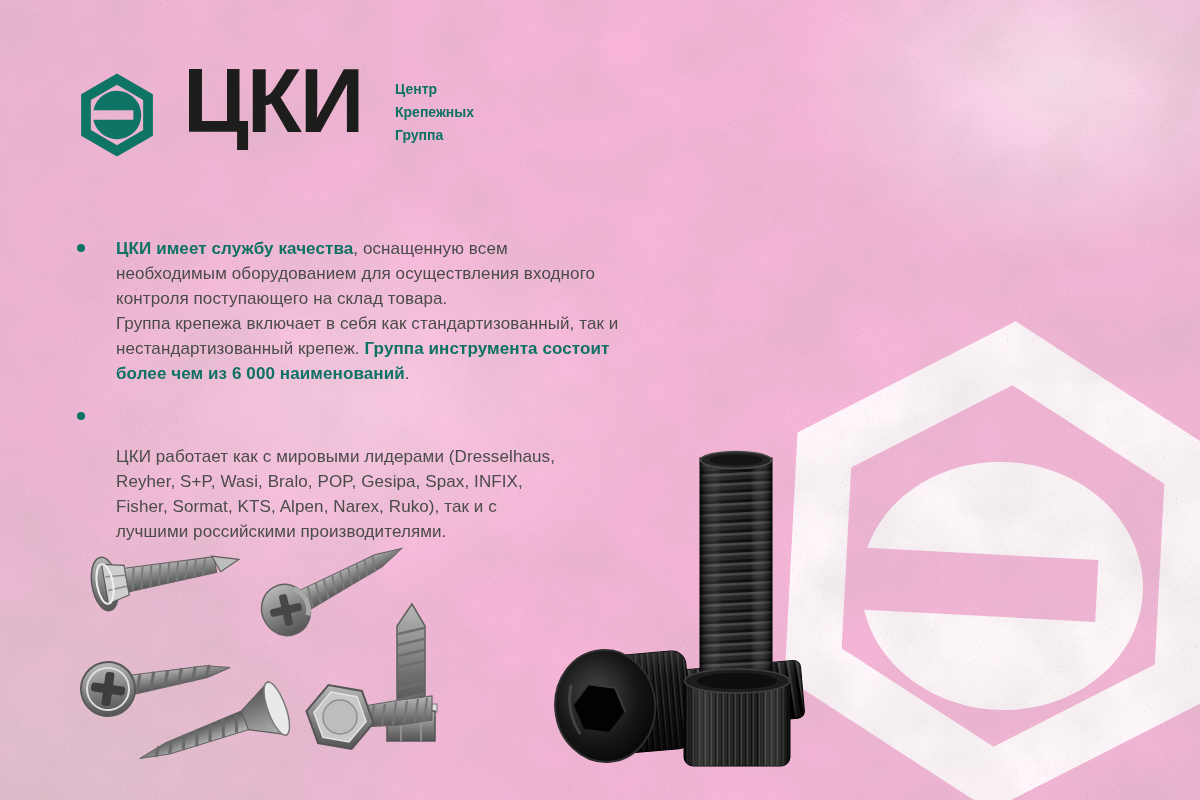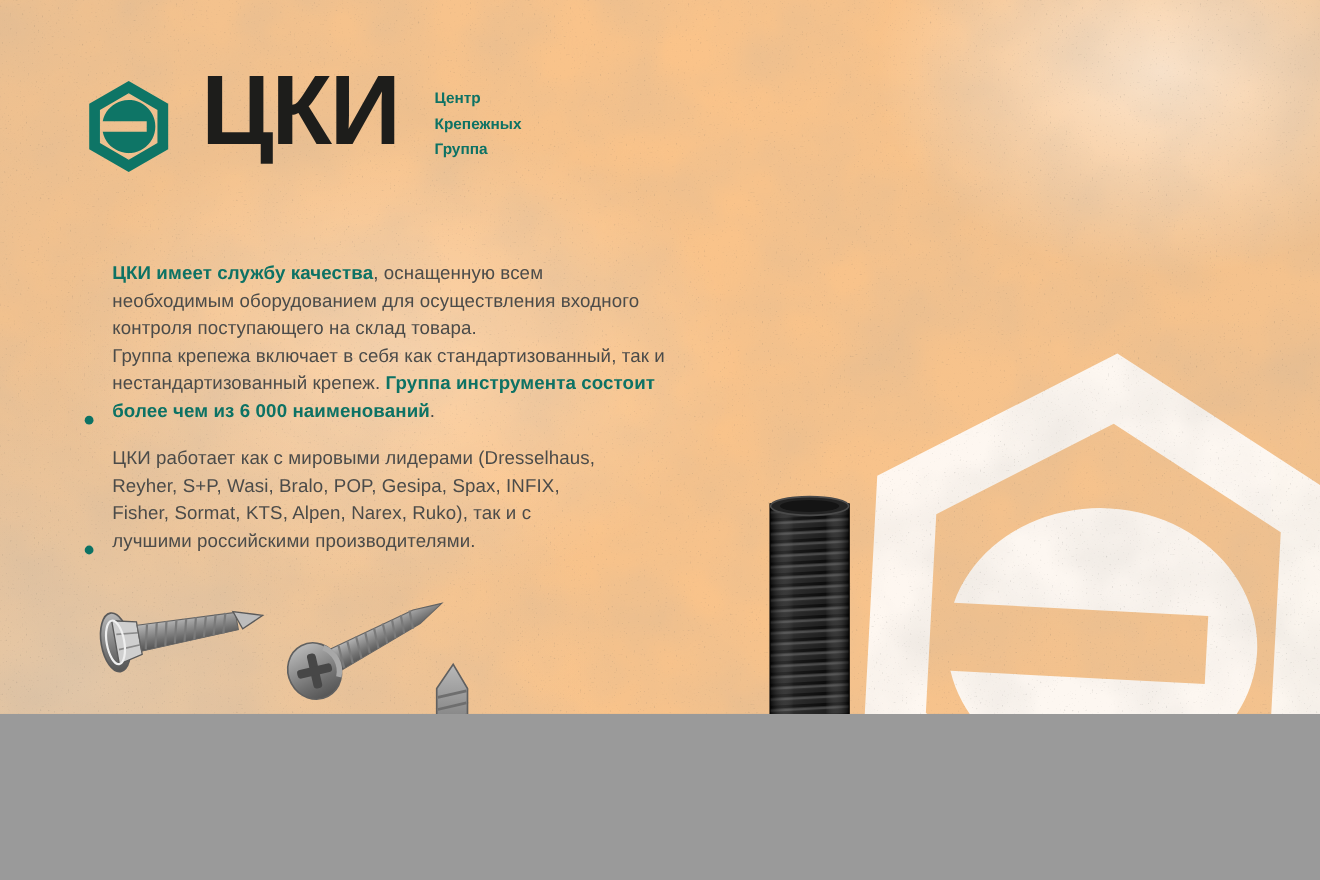--- a/index.html
+++ b/index.html
@@ -1,18 +1,18 @@
 <!DOCTYPE html>
 <html><head>
 <meta charset="utf-8">
 <style>
   html,body{margin:0;padding:0;background:#9a9a9a;}
   .canvas{
-    position:relative;width:1200px;height:649px;overflow:hidden;
-    background:#fdba74;
+    position:relative;width:1200px;height:800px;overflow:hidden;
+    background:#f9a8d4;
     font-family:"Liberation Sans", sans-serif;
   }
   .bg-shading{
     position:absolute;inset:0;pointer-events:none;
     background:
       radial-gradient(420px 300px at 88% 10%, rgba(255,255,255,0.55), rgba(255,255,255,0) 62%),
       radial-gradient(520px 360px at 30% 50%, rgba(255,255,255,0.28), rgba(255,255,255,0) 60%),
       radial-gradient(700px 480px at 6% 96%, rgba(206,204,198,0.45), rgba(206,204,198,0) 70%),
       linear-gradient(105deg, rgba(212,210,205,0.30), rgba(238,237,234,0.18) 45%, rgba(216,214,209,0.28));
   }
@@ -22,31 +22,31 @@
   .logo{position:absolute;left:0px;top:2px;}
   .brand-title{
     position:absolute;left:110px;top:-8px;
     font-size:90px;font-weight:bold;letter-spacing:-2px;line-height:1;
     color:#1d1d1b;white-space:nowrap;
   }
   .brand-subtitle{
     position:absolute;left:322px;top:14px;
     font-size:14px;font-weight:bold;line-height:23px;color:#0d7264;
   }
-  .bullet-block{position:absolute;display:flex;align-items:flex-end;}
+  .bullet-block{position:absolute;display:flex;align-items:flex-start;gap:14px;}
   .bullet-block .dot{
     width:8px;height:8px;border-radius:50%;background:#0d7264;
     margin-top:8px;flex:0 0 8px;
   }
   .bullet-text{
     margin:0 0 0 17px;font-size:17px;line-height:25px;color:#4b4b49;
     letter-spacing:0.1px;
   }
   .b1{left:77px;top:236px;} .b1 .bullet-text{width:505px;}
-  .b2{left:77px;top:404px;} .b2 .bullet-text{width:452px;}
+  .b2{left:77px;top:404px;} .b2 .bullet-text{width:452px;margin-top:40px;}
   .accent{color:#0d7264;font-weight:bold;}
   .photo{position:absolute;}
   .photo-left{left:50px;top:522px;}
   .photo-right{left:535px;top:430px;}
 </style>
 </head>
 <body>
 
 <div class="canvas">
 

